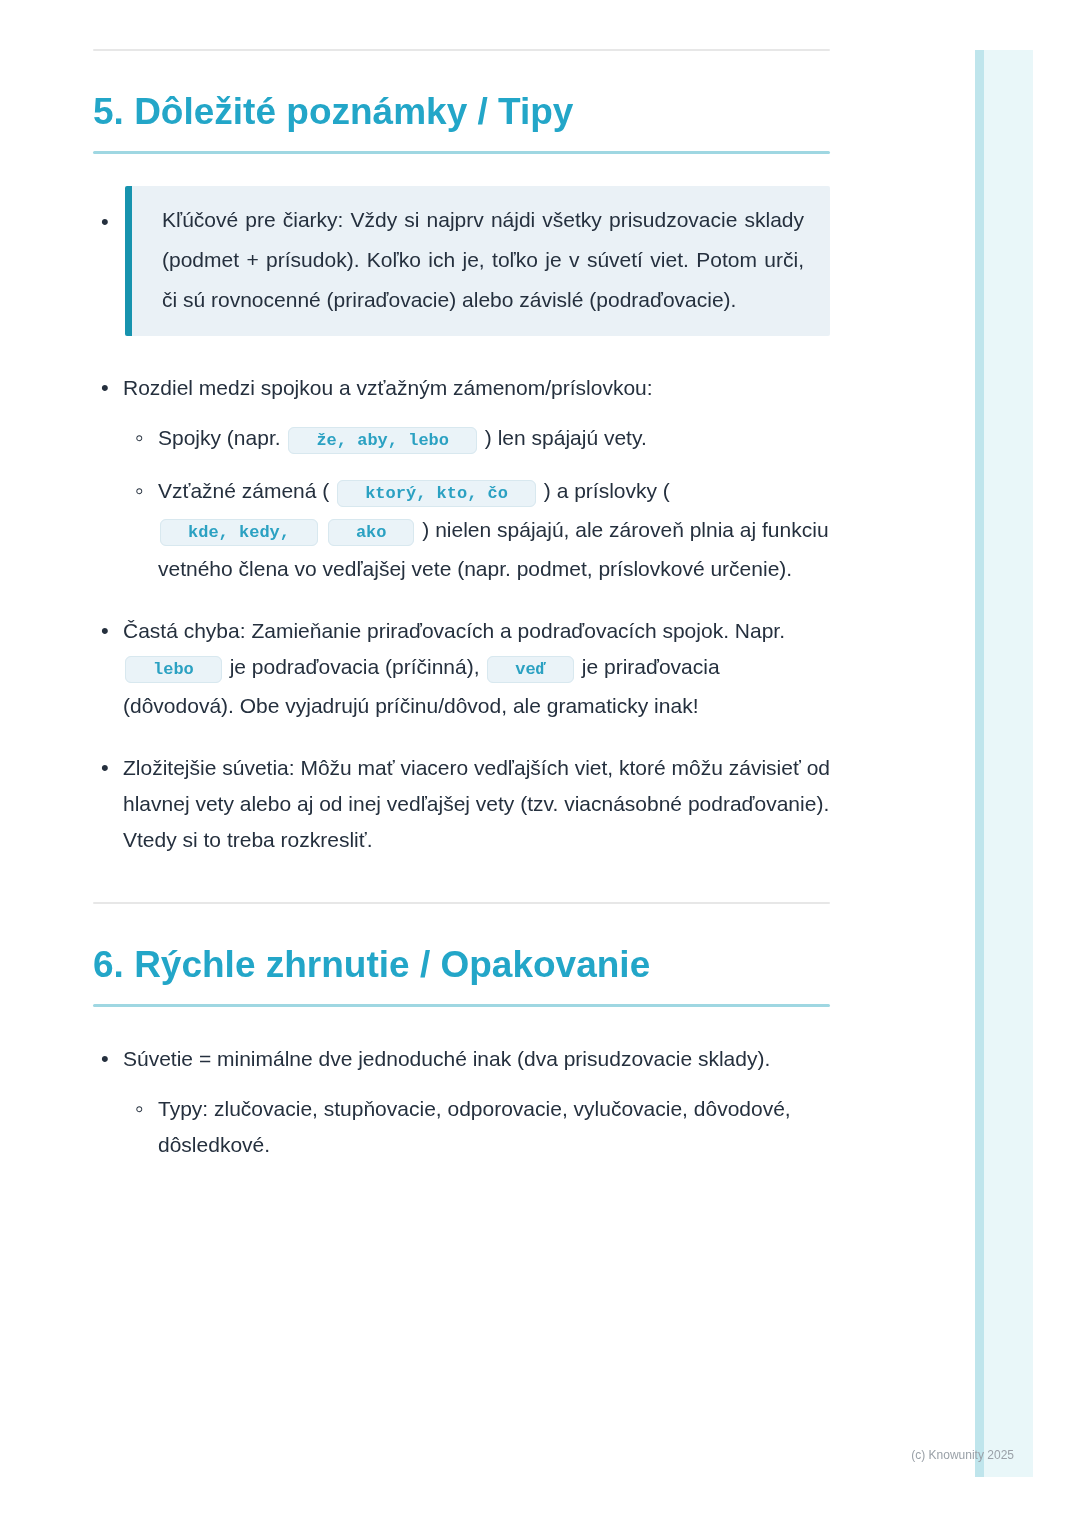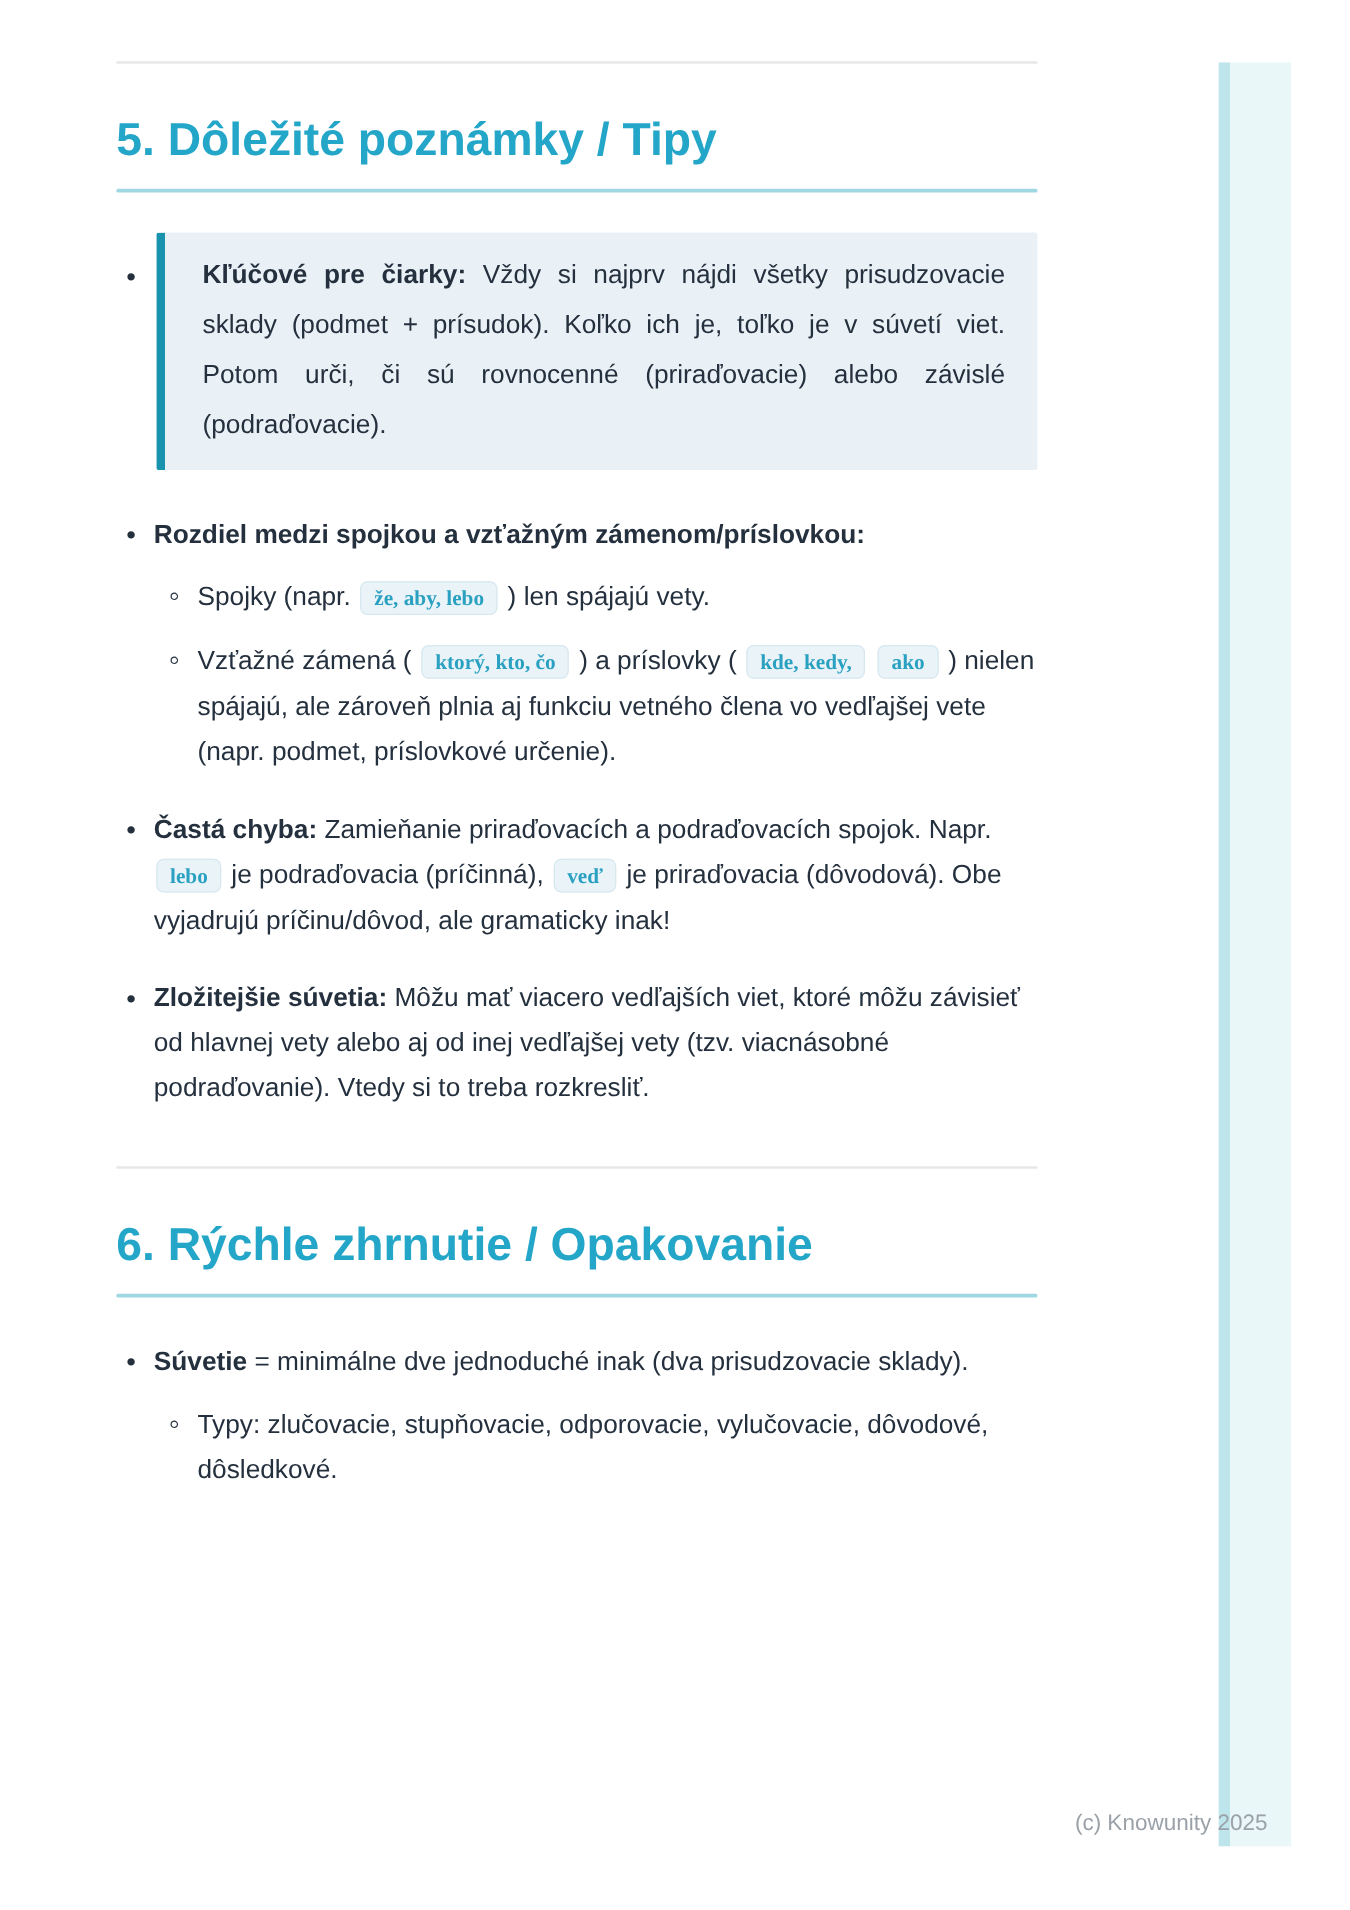--- a/index.html
+++ b/index.html
@@ -41,43 +41,43 @@
   .li.level1{padding-left:30px;margin-top:26px;}
   .li.level2{padding-left:65px;margin-top:14px;}
   .li.level1::before{
     content:"\2022";position:absolute;left:8px;top:0;
     font-size:22px;line-height:36px;color:var(--text);
   }
   .li.level2::before{
     content:"\25E6";position:absolute;left:42px;top:-1px;
     font-size:25px;line-height:37px;color:var(--text);
   }
-  .seg-bold{font-weight:bold;margin-top:46px;}
+  .seg-bold{font-weight:normal;margin-top:46px;}
   code.seg-chip{
-    font-family:Liberation Serif, serif;font-weight:bold;
+    font-family:Liberation Mono, monospace;font-weight:bold;
     font-size:17px;color:var(--chip-text);background:var(--chip-bg);
     border:1px solid var(--chip-border);border-radius:6px;
-    padding:3px 10px;margin:0 2px;white-space:nowrap;
+    padding:3px 27px;margin:0 2px;white-space:nowrap;
   }
   
   .callout-row{margin-top:32px;position:relative;padding-left:32px;}
   .callout-row::before{
     content:"\2022";position:absolute;left:8px;top:18px;
     font-size:22px;line-height:36px;color:var(--text);
   }
   .callout{
     background:var(--callout-bg);border-left:7px solid var(--callout-border);
     border-radius:2px;padding:14px 26px 16px 30px;
     font-size:21px;line-height:40px;text-align:justify;
   }
   .list{margin-top:34px;}
   .list .li:first-child{margin-top:0;}
   .footer{
     position:absolute;top:1448px;right:66px;z-index:2;
-    font-size:18px;color:var(--footer);
+    font-size:12px;color:var(--footer);
   }
 </style>
 </head>
 <body>
 
 <div class="page">
 
   <aside class="edge-bar"></aside>
 
   <main class="content">

